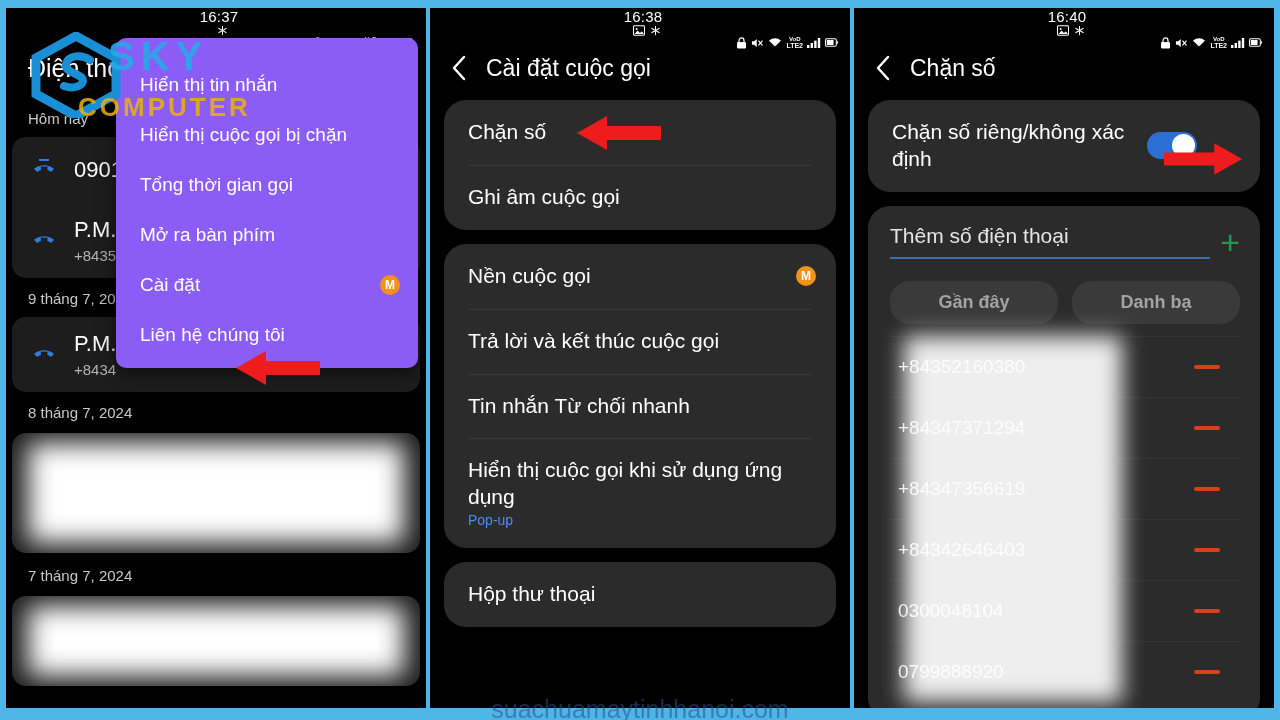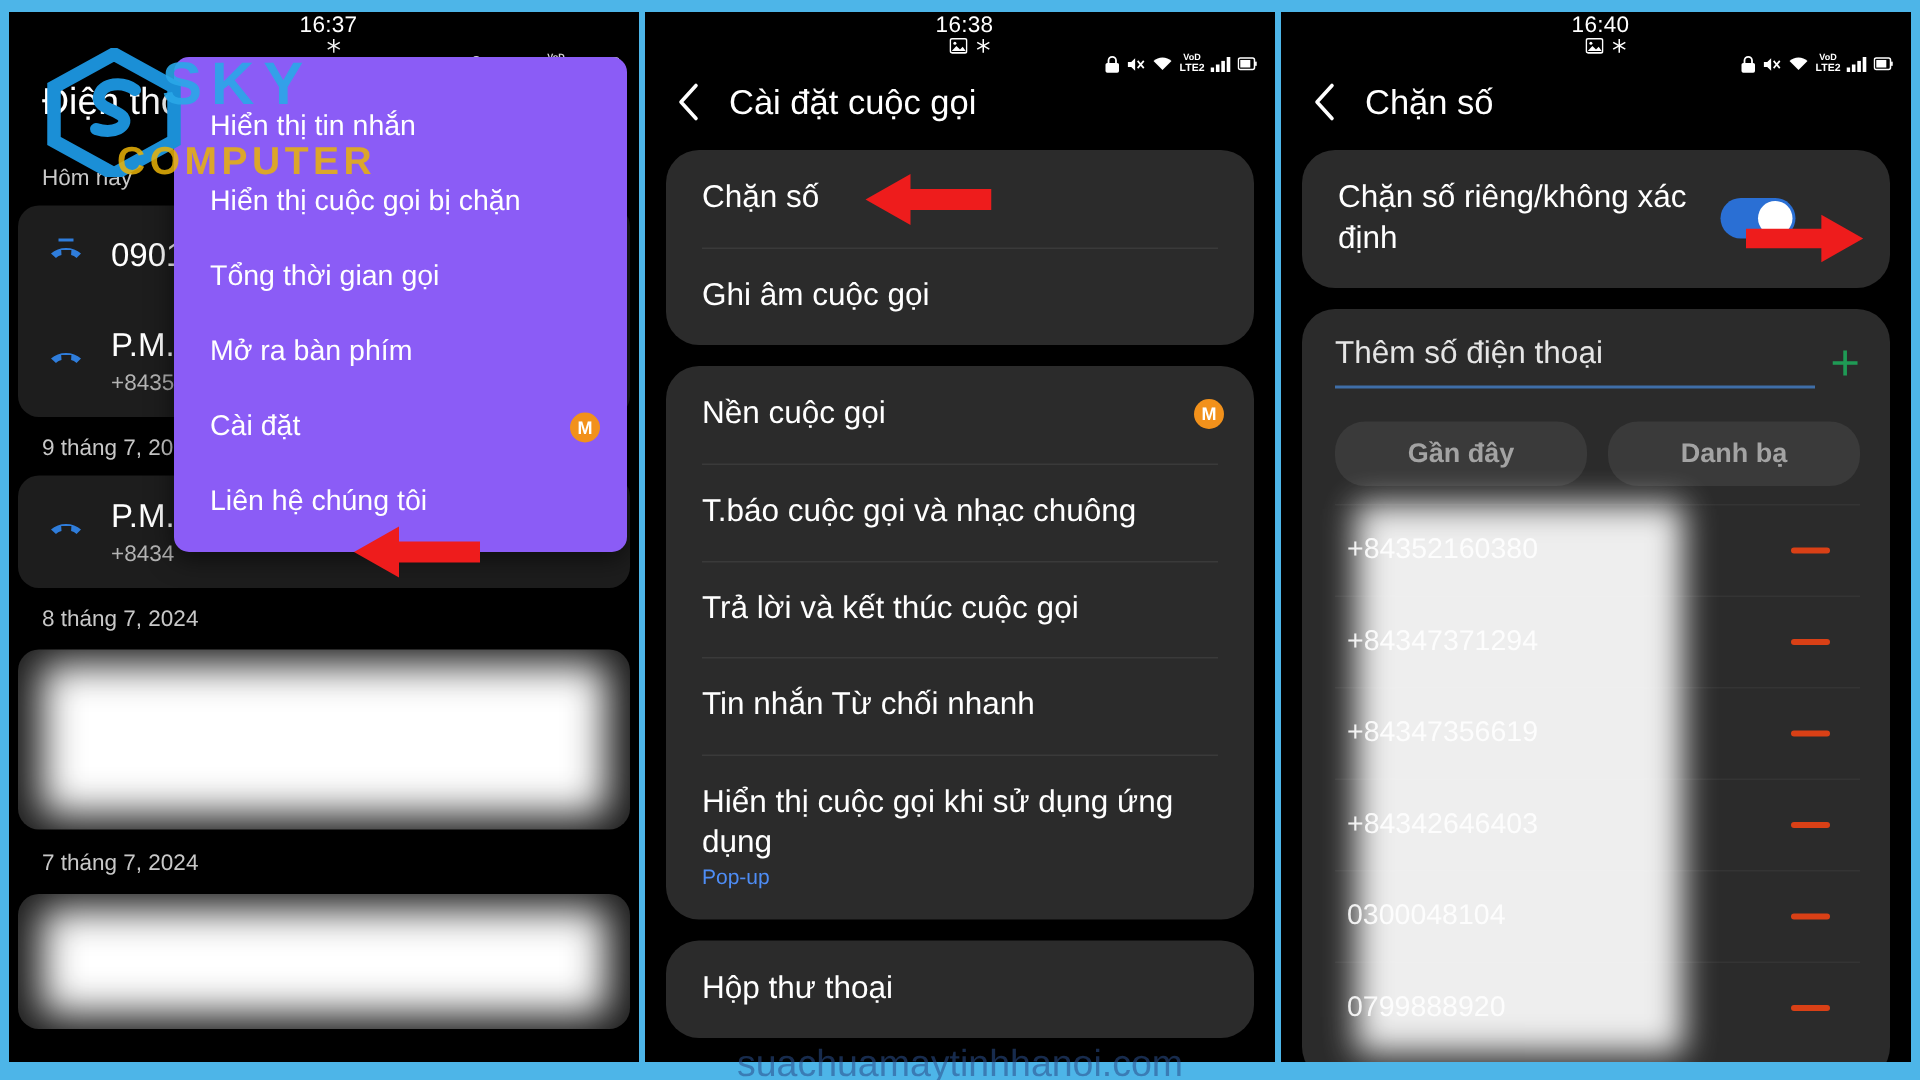--- a/index.html
+++ b/index.html
@@ -459,23 +459,20 @@
         <span class="card-label">Ghi âm cuộc gọi</span>
       </div>
     </div>
 
     <div class="card">
       <div class="card-row">
         <span class="card-label">Nền cuộc gọi</span>
         <span class="m-badge">M</span>
       </div>
       <div class="card-row">
-        <span class="card-label">T.báo cuộc gọi và nhạc chuông</span>
-      </div>
-      <div class="card-row">
         <span class="card-label">Trả lời và kết thúc cuộc gọi</span>
       </div>
       <div class="card-row">
         <span class="card-label">Tin nhắn Từ chối nhanh</span>
       </div>
       <div class="card-row">
         <span style="flex:1 1 auto;">
           <span class="card-label" style="display:block;">Hiển thị cuộc gọi khi sử dụng ứng dụng</span>
           <span class="card-sub">Pop-up</span>
         </span>

